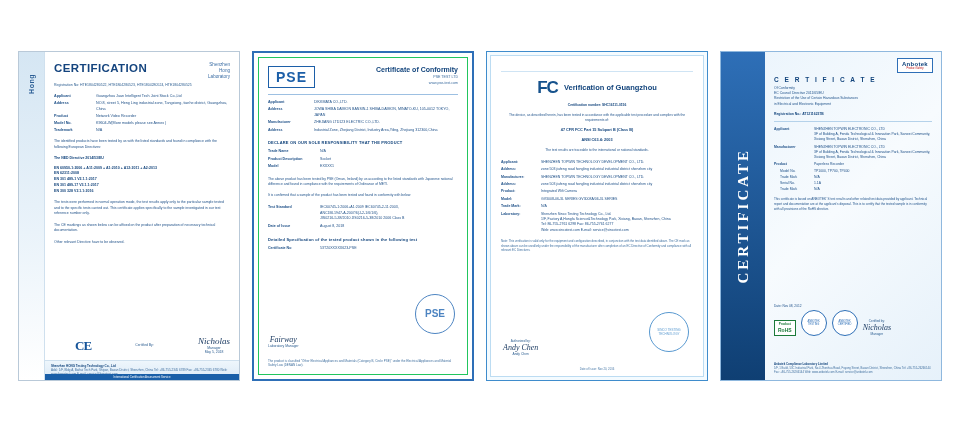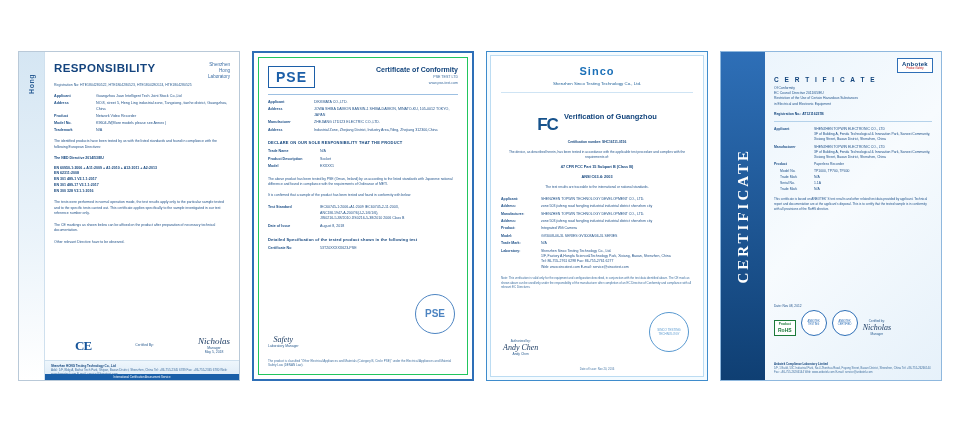--- a/index.html
+++ b/index.html
@@ -105,21 +105,21 @@
   
   .c3 { border: 1px solid #3f8ccc; padding: 3px; background: #f4fbff; }
   .c3-in { border: 1px solid #bcdcf2; background:#fff; height: 100%; padding: 9px 10px; position: relative; }
   .c3-brand { text-align: center; }
   .c3-sinco { font-size: 11px; font-weight: bold; color: #1b70b8; letter-spacing: 1px; }
   .c3-co { font-size: 4.4px; color: #1b5d96; margin-top: 4px; }
   .c3-rule { height: 1px; background: #cfe4f4; margin: 6px 0; }
   .c3-fcc {
     display: flex; align-items: center; justify-content: center; gap: 6px; margin-top: 4px;
   }
-  .c3-fcclogo { font-size: 17px; font-weight: bold; color: #16528c; font-family: "Liberation Sans", sans-serif; letter-spacing: -1px; margin-top: 16px; }
+  .c3-fcclogo { font-size: 17px; font-weight: bold; color: #16528c; font-family: "Liberation Sans", sans-serif; letter-spacing: -1px; }
   .c3-vc { font-size: 7.5px; font-weight: bold; color: #12447c; }
   .c3-p { font-size: 3.3px; color: #23558c; line-height: 1.6; margin-top: 5px; text-align: center; }
   .c3-pn { font-size: 3.8px; color: #12447c; font-weight: bold; text-align: center; line-height: 1.6; margin-top: 4px; }
   .c3-tbl { font-size: 3.5px; color: #1d4f87; line-height: 1.55; margin-top: 6px; }
   .c3-row { display: flex; margin-bottom: 2px; }
   .c3-k { width: 40px; flex: 0 0 40px; font-weight: bold; }
   .c3-v { flex: 1; }
   .c3-note { font-size: 2.9px; color: #3b6d9f; line-height: 1.5; margin-top: 6px; }
   .c3-stamp {
     position: absolute; right: 14px; bottom: 24px; width: 40px; height: 40px;
@@ -181,21 +181,21 @@
 <body>
 
 <div class="sheet">
 
   <div class="cert c1">
     <div class="c1-left">
       <div class="c1-logo">Hong</div>
     </div>
     <div class="c1-body">
       <div class="c1-head">
-        <div class="c1-title">RESPONSIBILITY</div>
+        <div class="c1-title">CERTIFICATION</div>
         <div class="c1-lab">
           <div>Shenzhen</div>
           <div>Hong</div>
           <div>Laboratory</div>
         </div>
       </div>
       <div class="c1-reg">Registration No: HTE1804280522, HTE1804280523, HTE1804280524,
 HTE1804280525</div>
 
       <div class="c1-tbl">
@@ -320,33 +320,29 @@
       </div>
 
       <div class="c2-h">Detailed Specification of the tested product shown in the following test</div>
       <div class="c2-row c2-tbl">
         <div class="c2-k2">Certificate No</div>
         <div class="c2-v">53T20XXXXX623-PSE</div>
       </div>
 
       <div class="c2-seal">PSE</div>
       <div class="c2-sign">
-        <div style="font-family:'Liberation Serif',serif;font-style:italic;font-size:8px;color:#16365e">Safety</div>
+        <div style="font-family:'Liberation Serif',serif;font-style:italic;font-size:8px;color:#16365e">Fairway</div>
         <div>Laboratory    Manager</div>
       </div>
       <div class="c2-foot">The product is classified "Other Electrical Appliances and Materials (Category B, Circle PSE)" under the Electrical Appliances and Material Safety Law (DENAN Law).</div>
     </div>
   </div>
 
   <div class="cert c3">
     <div class="c3-in">
-      <div class="c3-brand">
-        <div class="c3-sinco">Sinco</div>
-        <div class="c3-co">Shenzhen Sinco Testing Technology Co., Ltd.</div>
-      </div>
       <div class="c3-rule"></div>
       <div class="c3-fcc">
         <div class="c3-fcclogo">FC</div>
         <div class="c3-vc">Verification of Guangzhou</div>
       </div>
       <div class="c3-p" style="font-weight:bold;color:#12447c">Certification number: SHC16111-0156</div>
       <div class="c3-p">The device, as described herein, has been tested in accordance with the applicable test procedure and complies with the requirements of:</div>
       <div class="c3-pn">47 CFR FCC Part 15 Subpart B (Class B)</div>
       <div class="c3-pn">ANSI C63.4: 2003</div>
       <div class="c3-p">The test results are traceable to the international or national standards.</div>

